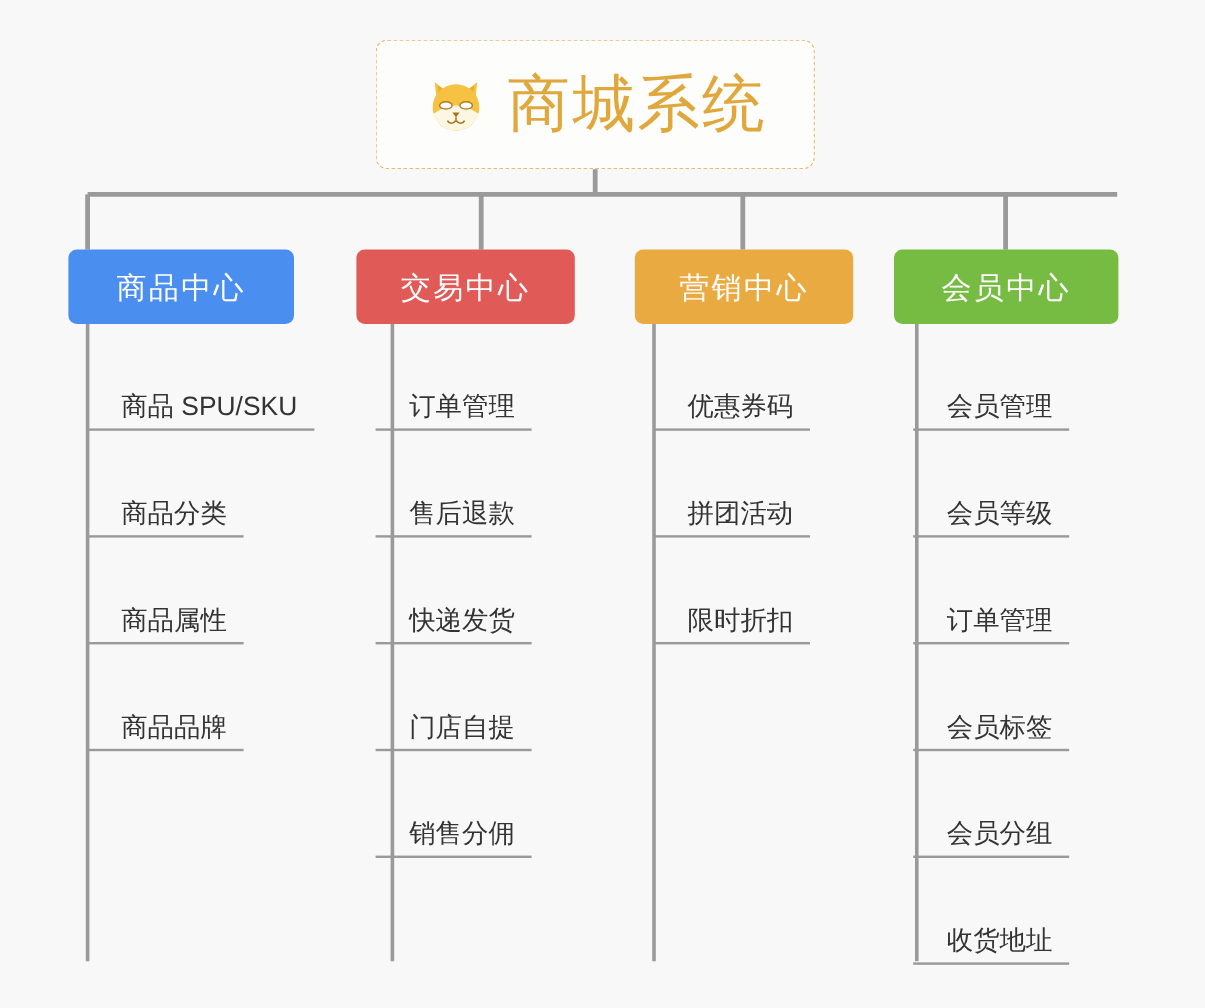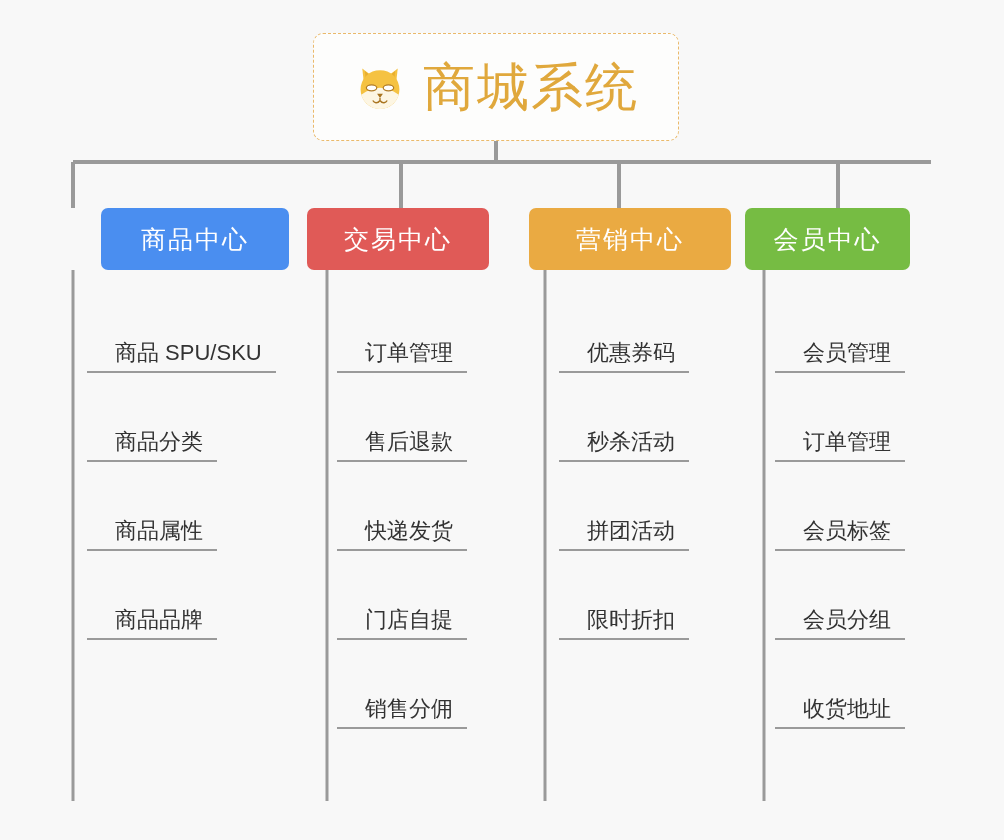--- a/index.html
+++ b/index.html
@@ -78,21 +78,21 @@
     color: #ffffff;
     font-size: 25px;
     letter-spacing: 2px;
     white-space: nowrap;
   }
 
   .leaf-list {
     position: absolute;
     left: 16px;
     top: 62px;
-    margin: 14px;
+    margin: 0;
     padding: 0;
     list-style: none;
   }
   .leaf-item {
     position: relative;
     height: 89px;
     box-sizing: border-box;
     display: flex;
     align-items: flex-end;
   }
@@ -142,40 +142,40 @@
       <ellipse cx="42" cy="33" rx="6.2" ry="3.6" fill="none" stroke="#b07a22" stroke-width="1.4"></ellipse>
       <path d="M28.5 40 L35.5 40 L32 45 Z" fill="#a9741f"></path>
       <path d="M32 45 L32 48" stroke="#a9741f" stroke-width="1.6" fill="none"></path>
       <path d="M32 48 C29 52 25 51 23.5 48" stroke="#a9741f" stroke-width="1.6" fill="none"></path>
       <path d="M32 48 C35 52 39 51 40.5 48" stroke="#a9741f" stroke-width="1.6" fill="none"></path>
     </svg>
     <span class="root-title">商城系统</span>
   </div>
 
   <div class="branch" style="left:57px; width:188px;">
-    <div class="branch-header" style="background:#4a8ef0; width:188px;margin-left:44px;">
+    <div class="branch-header" style="background:#4a8ef0; width:188px;">
       <span>商品中心</span>
     </div>
     <ul class="leaf-list">
       <li class="leaf-item">
         <span class="leaf-label">商品 SPU/SKU</span>
       </li>
       <li class="leaf-item">
         <span class="leaf-label">商品分类</span>
       </li>
       <li class="leaf-item">
         <span class="leaf-label">商品属性</span>
       </li>
       <li class="leaf-item">
         <span class="leaf-label">商品品牌</span>
       </li>
     </ul>
   </div>
 
-  <div class="branch" style="left:307px; width:182px;">
+  <div class="branch" style="left:297px; width:182px;">
     <div class="branch-header" style="background:#e05a57; width:182px;">
       <span>交易中心</span>
     </div>
     <ul class="leaf-list">
       <li class="leaf-item">
         <span class="leaf-label">订单管理</span>
       </li>
       <li class="leaf-item">
         <span class="leaf-label">售后退款</span>
       </li>
@@ -185,48 +185,48 @@
       <li class="leaf-item">
         <span class="leaf-label">门店自提</span>
       </li>
       <li class="leaf-item">
         <span class="leaf-label">销售分佣</span>
       </li>
     </ul>
   </div>
 
   <div class="branch" style="left:529px; width:182px;">
-    <div class="branch-header" style="background:#eaaa42; width:202px;">
+    <div class="branch-header" style="background:#eaaa42; width:182px;">
       <span>营销中心</span>
     </div>
     <ul class="leaf-list">
       <li class="leaf-item">
         <span class="leaf-label">优惠券码</span>
       </li>
       <li class="leaf-item">
-        <span class="leaf-label">秒杀活动</span>
-      </li>
-      <li class="leaf-item">
         <span class="leaf-label">拼团活动</span>
       </li>
       <li class="leaf-item">
         <span class="leaf-label">限时折扣</span>
       </li>
     </ul>
   </div>
 
   <div class="branch" style="left:745px; width:187px;">
-    <div class="branch-header" style="background:#76bc43; width:165px;">
+    <div class="branch-header" style="background:#76bc43; width:187px;">
       <span>会员中心</span>
     </div>
     <ul class="leaf-list">
       <li class="leaf-item">
         <span class="leaf-label">会员管理</span>
       </li>
       <li class="leaf-item">
+        <span class="leaf-label">会员等级</span>
+      </li>
+      <li class="leaf-item">
         <span class="leaf-label">订单管理</span>
       </li>
       <li class="leaf-item">
         <span class="leaf-label">会员标签</span>
       </li>
       <li class="leaf-item">
         <span class="leaf-label">会员分组</span>
       </li>
       <li class="leaf-item">
         <span class="leaf-label">收货地址</span>

